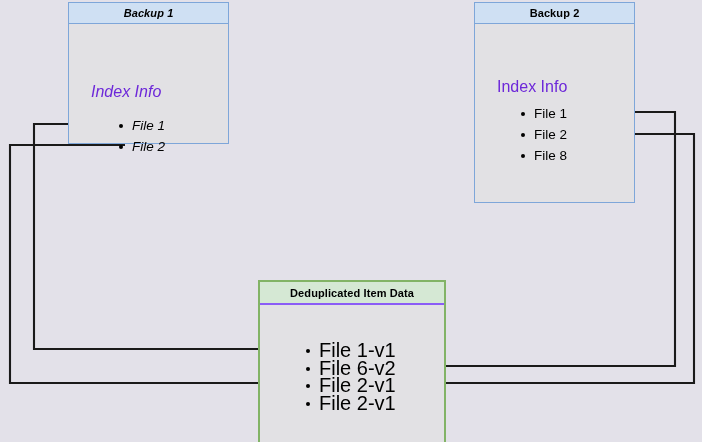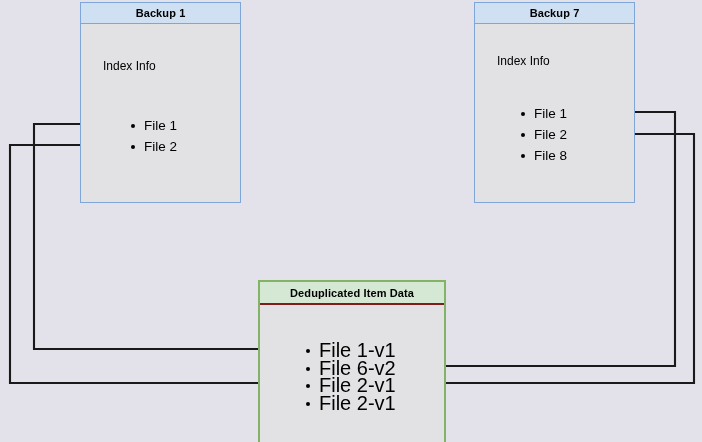--- a/index.html
+++ b/index.html
@@ -46,32 +46,33 @@
   }
   .box-blue > .box-header {
     background: #cfe0f3;
     border-bottom: 1.5px solid #7ea6d9;
   }
   .box-green {
     border: 2px solid #82b366;
   }
   .box-green > .box-header {
     background: #d5e8d4;
-    border-bottom: 2px solid #7f1d1d;
+    border-bottom: 2px solid #8b5cf6;
     height: 23px;
   }
   .box-title-text {
     font-size: 11px;
     font-weight: bold;
   }
   .index-label {
     position: absolute;
-    font-size: 12px;
-    color: #000000;
+    font-size: 16px;
+    color: #6d28d9;
     white-space: nowrap;
+    margin-top: 24px;
   }
   .filelist {
     position: absolute;
     margin: 0;
     padding: 0;
     list-style: none;
   }
   .filelist li {
     font-size: 13.5px;
     color: #000;
@@ -115,34 +116,34 @@
 
   <path d="M125,124 L34,124 L34,349 L292,349" fill="none" stroke="#1a1a1a" stroke-width="2.1" marker-end="url(#arrowR)"></path>
 
   <path d="M125,145 L10,145 L10,383 L292,383" fill="none" stroke="#1a1a1a" stroke-width="2.1" marker-end="url(#arrowR)"></path>
 
   <path d="M595,112 L675,112 L675,366 L400,366" fill="none" stroke="#1a1a1a" stroke-width="2.1" marker-end="url(#arrowL)"></path>
 
   <path d="M595,134 L694,134 L694,383 L400,383" fill="none" stroke="#1a1a1a" stroke-width="2.1" marker-end="url(#arrowL)"></path>
 </svg>
 
-<div class="box box-blue" style="left:80px; top:2px; width:161px; height:201px;">
+<div class="box box-blue" style="left:68px; top:2px; width:161px; height:142px;font-style:italic;">
   <div class="box-header">
     <span class="box-title-text">Backup 1</span>
   </div>
   <div class="index-label" style="left:22px; top:56px;">Index Info</div>
   <ul class="filelist" style="left:48px; top:112px;">
     <li>File 1</li>
     <li>File 2</li>
   </ul>
 </div>
 
 <div class="box box-blue" style="left:474px; top:2px; width:161px; height:201px;">
   <div class="box-header">
-    <span class="box-title-text">Backup 7</span>
+    <span class="box-title-text">Backup 2</span>
   </div>
   <div class="index-label" style="left:22px; top:51px;">Index Info</div>
   <ul class="filelist" style="left:44px; top:100px;">
     <li>File 1</li>
     <li>File 2</li>
     <li>File 8</li>
   </ul>
 </div>
 
 <div class="box box-green" style="left:258px; top:280px; width:188px; height:164px;">

